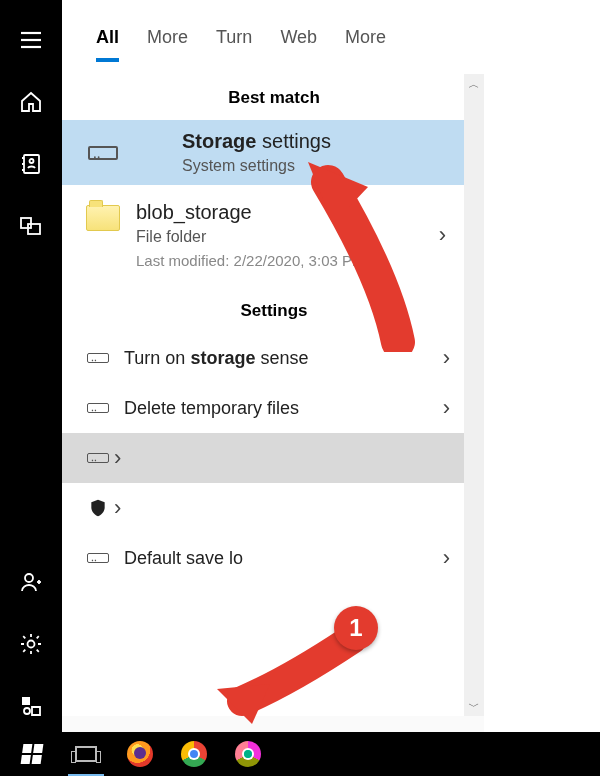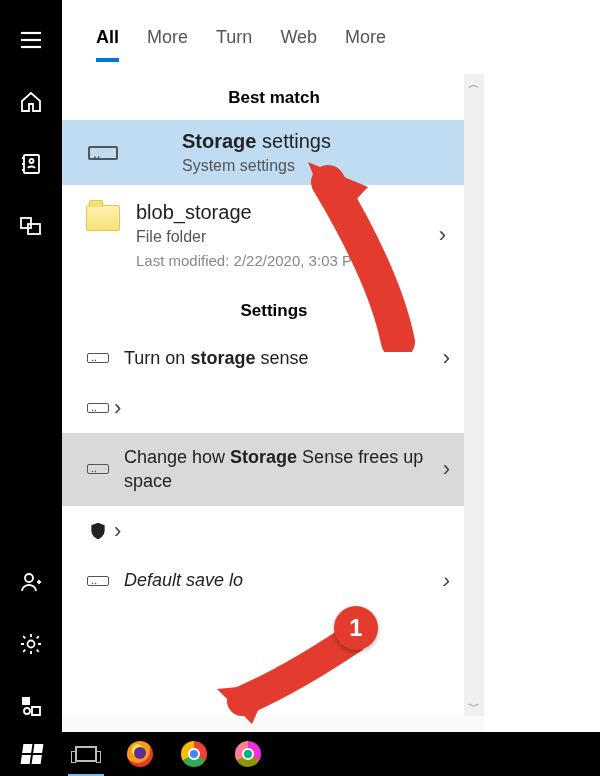--- a/index.html
+++ b/index.html
@@ -166,41 +166,41 @@
               <div class="drive-icon small"></div>
             </div>
           <div class="stitle"><span>Turn on </span><span class="bold">storage</span><span> sense</span></div>
           <div class="chev">›</div>
         </div>
 
         <div class="setting-row">
           <div class="sicon">
               <div class="drive-icon small"></div>
             </div>
+          <div class="stitle"><span>Delete temporary files</span></div>
           <div class="chev">›</div>
         </div>
 
         <div class="setting-row hov">
           <div class="sicon">
               <div class="drive-icon small"></div>
             </div>
-          <div class="stitle"><span>Change how </span><span class="bold">Storage</span><span> Sense frees up space</span></div>
           <div class="chev">›</div>
         </div>
 
         <div class="setting-row">
           <div class="sicon shield-icon">
             <svg viewBox="0 0 24 24" fill="#222">
                 <path d="M12 2l8 3v6c0 5-3.5 9-8 11-4.5-2-8-6-8-11V5l8-3z"></path>
               </svg>
           </div>
           <div class="chev">›</div>
         </div>
 
-        <div class="setting-row" style="padding-bottom:4px;font-style:italic;">
+        <div class="setting-row" style="padding-bottom:4px;">
           <div class="sicon">
               <div class="drive-icon small"></div>
             </div>
           <div class="stitle"><span>Default save lo</span><span style="visibility:hidden;">cations</span></div>
           <div class="chev">›</div>
         </div>
 
       </div>
 
       <div class="cut"></div>

